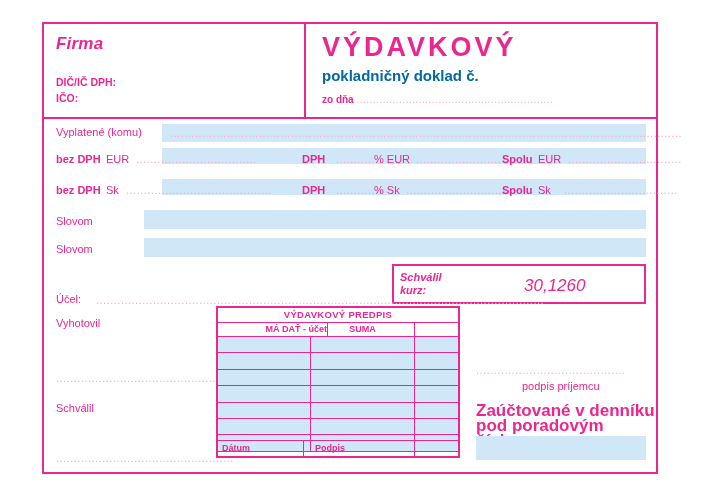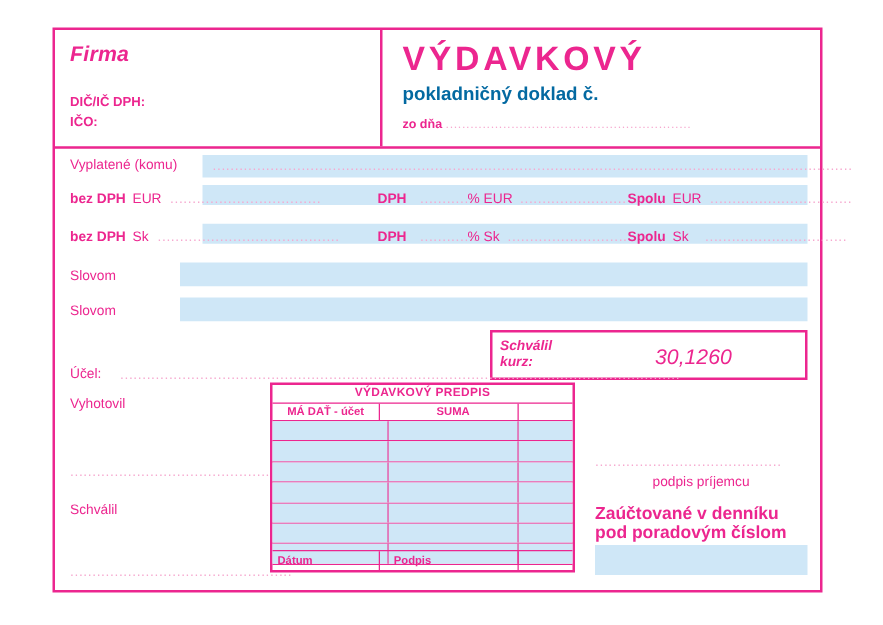--- a/index.html
+++ b/index.html
@@ -196,21 +196,21 @@
   .acct-head {
     position: absolute; left: 0; top: 15px; width: 100%; height: 14px;
     border-bottom: 1.5px solid #ec268f;
     box-sizing: border-box;
   }
   .acct-head .h1, .acct-head .h2 {
     position: absolute; top: 0; height: 100%;
     color: #ec268f; font-size: 9px; font-weight: bold;
     text-align: center; line-height: 13px;
   }
-  .acct-head .h1 { left: 0; width: 86px; border-right: 1.5px solid #ec268f; box-sizing: border-box; }
+  .acct-head .h1 { left: 0; width: 110px; border-right: 1.5px solid #ec268f; box-sizing: border-box; text-align: right; }
   .acct-head .h2 { left: 93px; width: 104px; border-right: 1.5px solid #ec268f; box-sizing: border-box; }
   .acct-head .h3 { position: absolute; left: 197px; width: 43px; top: 0; height: 100%; }
 
   .acct-body { position: absolute; left: 0; top: 29px; width: 100%; bottom: 16px; }
   .acct-row {
     position: relative;
     height: 16.4px;
     border-bottom: 1.5px solid #ec268f;
     box-sizing: border-box;
   }
@@ -238,21 +238,21 @@
   
   .sig-dots {
     position: absolute; left: 432px; top: 340px; font-size: 11px;
   }
   .sig-caption {
     position: absolute; left: 478px; top: 356px;
     color: #ec268f; font-size: 11px;
   }
   .zauct {
     position: absolute; left: 432px; top: 379px;
-    color: #ec268f; font-size: 14px; font-weight: bold; line-height: 15px;
+    color: #ec268f; font-size: 17px; font-weight: bold; line-height: 15px;
   }
   .zauct-box {
     position: absolute; left: 432px; top: 412px; width: 170px; height: 24px;
     background: #cfe7f7;
   }
 </style>
 </head>
 <body>
 
 <div class="page">

